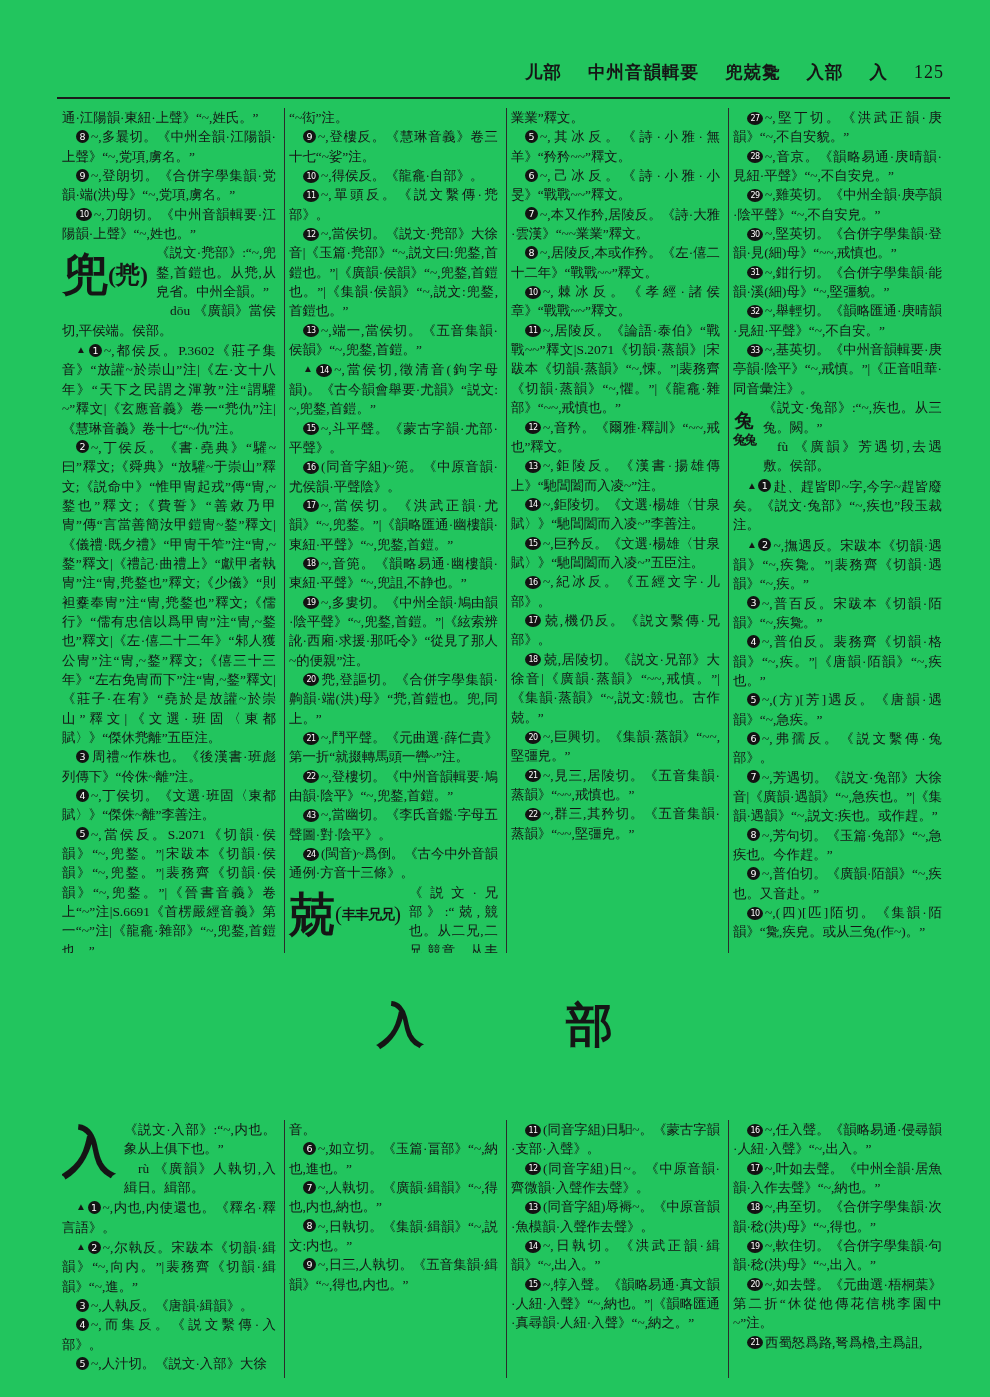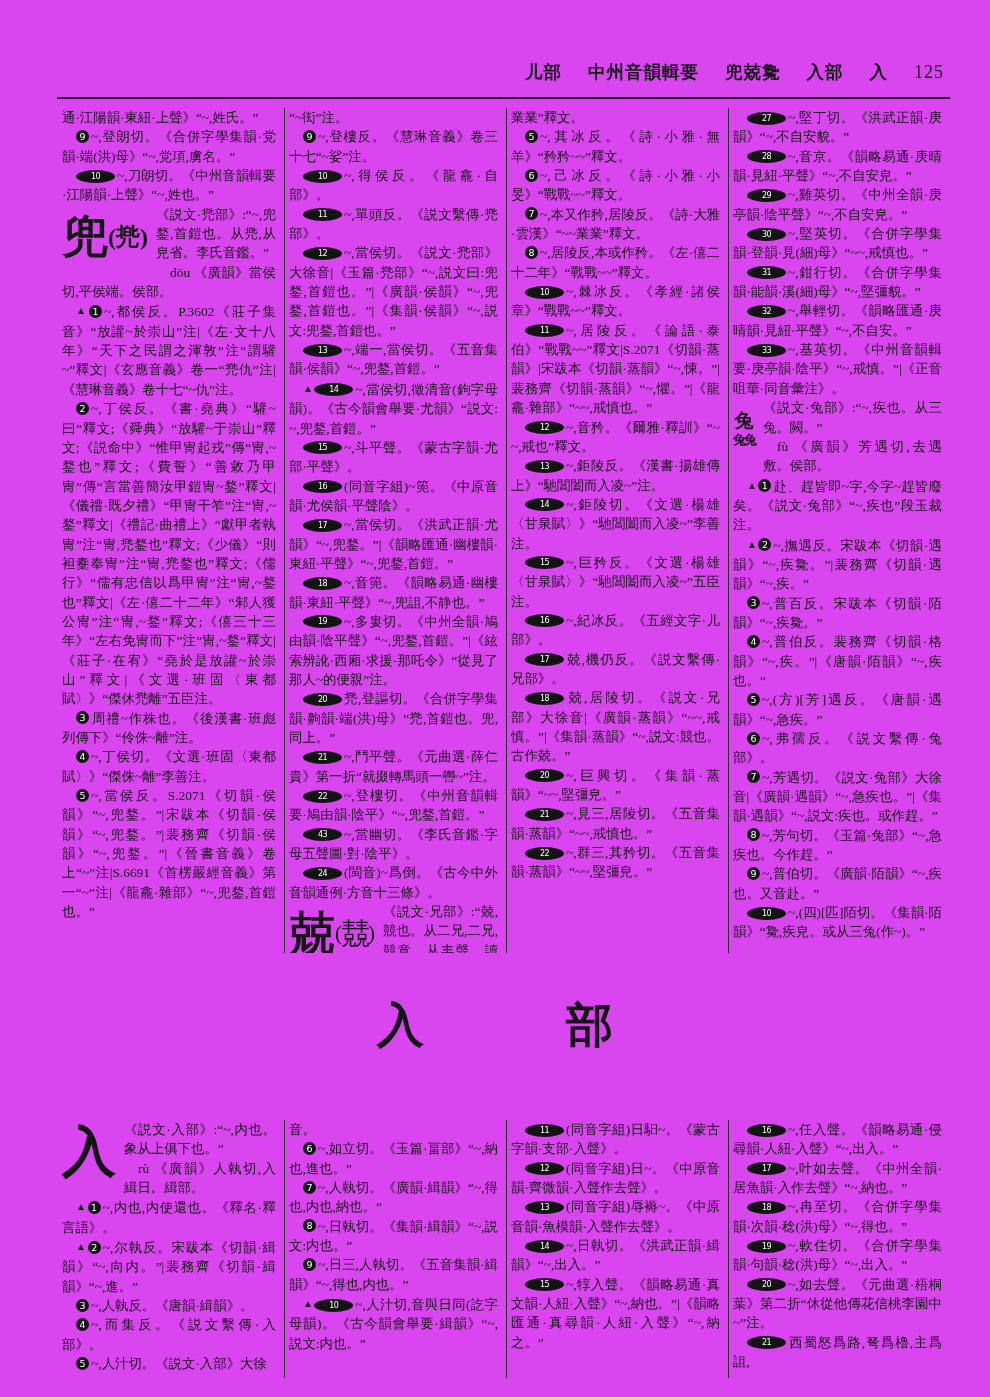--- a/index.html
+++ b/index.html
@@ -1,44 +1,44 @@
 <!DOCTYPE html>
 <html><head>
 <meta charset="utf-8">
 <style>
   html,body{margin:0;padding:0;background:#f4f3ef;}
-  .page{position:relative;width:990px;height:1397px;margin:0 auto;background:#d946ef;
+  .page{position:relative;width:990px;height:1397px;margin:0 auto;background:#22c55e;
         font-family:"Liberation Serif","DejaVu Serif",serif;color:#151515;text-decoration:underline;}
   
   #pghead{position:absolute;top:60px;right:46px;display:flex;gap:26px;align-items:baseline;
           font-size:17.5px;font-weight:bold;letter-spacing:1px;}
   #pgnum{font-family:"Liberation Serif","DejaVu Serif",serif;font-weight:normal;font-size:18px;}
   #rule{position:absolute;top:97px;left:57px;width:893px;height:2px;background:#1b1b1b;}
   
   .cols{position:absolute;left:62px;display:flex;}
   #topsec{top:108px;height:845px;justify-content:center;}
   #botsec{top:1120px;height:258px;}
   .col{width:222px;box-sizing:border-box;height:100%;overflow:hidden;
        padding-right:8px;font-size:13.4px;line-height:19.35px;text-align:justify;
        word-break:break-all;}
   .col+.col{border-left:1px solid #2b2b2b;padding-left:4px;}
   .entry{margin:0;padding:0;text-indent:1.05em;}
   .cont{text-indent:0;}
   .num{display:inline-block;width:13px;height:13px;line-height:13.5px;border-radius:50%;
        background:#131313;color:#fff;text-align:center;font-size:9.5px;text-indent:0;
        font-family:"DejaVu Sans","Liberation Sans",sans-serif;vertical-align:1.5px;margin-right:2px;}
-  .num2{width:39px;font-size:8px;letter-spacing:-0.5px;}
+  .num2{width:16px;font-size:8px;letter-spacing:-0.5px;}
   .tri{font-size:10px;vertical-align:2px;margin-right:1px;}
   
   .hw{float:left;height:58px;margin:3px 8px 0 0;display:flex;align-items:center;}
   .hw-main{font-size:46px;font-weight:bold;line-height:1;}
   .hw-xl{font-size:54px;}
   .hw-var{font-size:24px;font-weight:bold;line-height:1;}
   .hw-paren{font-size:21px;}
-  .jing{display:inline-flex;flex-direction:column;font-weight:bold;font-size:14px;}
+  .jing{display:inline-flex;flex-direction:row;font-weight:bold;font-size:14px;}
   .j-row{display:block;line-height:14px;letter-spacing:-1px;}
   .rabbits{display:flex;flex-direction:column;align-items:center;font-weight:bold;}
   .r-top{font-size:19px;line-height:18px;}
   .r-bot{font-size:13px;line-height:19px;letter-spacing:-2px;}
   
   #rubu{position:absolute;top:994px;left:0;width:990px;display:flex;justify-content:center;
         gap:142px;font-size:47px;font-weight:bold;}
 </style>
 </head>
 <body>
@@ -51,27 +51,28 @@
     <span>兜兢毚</span>
     <span>入部</span>
     <span>入</span>
     <span id="pgnum">125</span>
   </div>
   <div id="rule"></div>
 
   <div id="topsec" class="cols">
     <div class="col">
         <p class="entry cont">通·江陽韻·東紐·上聲》“~,姓氏。”</p>
+        <p class="entry"><span class="num">8</span>~,多曩切。《中州全韻·江陽韻·上聲》“~,党項,虜名。”</p>
         <p class="entry"><span class="num">9</span>~,登朗切。《合併字學集韻·党韻·端(洪)母》“~,党項,虜名。”</p>
         <p class="entry"><span class="num num2">10</span>~,刀朗切。《中州音韻輯要·江陽韻·上聲》“~,姓也。”</p>
         <div class="hw">
           <span class="hw-main">兜</span>
           <span class="hw-var">(兠)</span>
         </div>
-        <p class="entry cont">《説文·兠部》:“~,兜鍪,首鎧也。从兠,从皃省。李氏音鑑。”</p>
+        <p class="entry cont">《説文·兠部》:“~,兜鍪,首鎧也。从兠,从皃省。中州全韻。”</p>
         <p class="entry">dōu 《廣韻》當侯切,平侯端。侯部。</p>
         <p class="entry"><span class="tri">▲</span><span class="num">1</span>~,都侯反。P.3602《莊子集音》“放讙~於崇山”注|《左·文十八年》“天下之民謂之渾敦”注“謂驩~”釋文|《玄應音義》卷一“兠仇”注|《慧琳音義》卷十七“~仇”注。</p>
         <p class="entry"><span class="num">2</span>~,丁侯反。《書·堯典》“驩~曰”釋文;《舜典》“放驩~于崇山”釋文;《説命中》“惟甲冑起戎”傳“冑,~鍪也”釋文;《費誓》“善敹乃甲冑”傳“言當善簡汝甲鎧冑~鍪”釋文|《儀禮·既夕禮》“甲冑干笮”注“冑,~鍪”釋文|《禮記·曲禮上》“獻甲者執冑”注“冑,兠鍪也”釋文;《少儀》“則袒櫜奉冑”注“冑,兠鍪也”釋文;《儒行》“儒有忠信以爲甲冑”注“冑,~鍪也”釋文|《左·僖二十二年》“邾人獲公冑”注“冑,~鍪”釋文;《僖三十三年》“左右免冑而下”注“冑,~鍪”釋文|《莊子·在宥》“堯於是放讙~於崇山”釋文|《文選·班固〈東都賦〉》“傑休兠離”五臣注。</p>
         <p class="entry"><span class="num">3</span>周禮~作株也。《後漢書·班彪列傳下》“伶侏~離”注。</p>
         <p class="entry"><span class="num">4</span>~,丁侯切。《文選·班固〈東都賦〉》“傑侏~離”李善注。</p>
         <p class="entry"><span class="num">5</span>~,當侯反。S.2071《切韻·侯韻》“~,兜鍪。”|宋跋本《切韻·侯韻》“~,兜鍪。”|裴務齊《切韻·侯韻》“~,兜鍪。”|《晉書音義》卷上“~”注|S.6691《首楞嚴經音義》第一“~”注|《龍龕·雜部》“~,兜鍪,首鎧也。”</p>
       </div>
     <div class="col">
         <p class="entry cont">“~衒”注。</p>
         <p class="entry"><span class="num">9</span>~,登樓反。《慧琳音義》卷三十七“~娑”注。</p>
@@ -166,21 +167,20 @@
         <p class="entry"><span class="num">3</span>~,人執反。《唐韻·緝韻》。</p>
         <p class="entry"><span class="num">4</span>~,而集反。《説文繫傳·入部》。</p>
         <p class="entry"><span class="num">5</span>~,人汁切。《説文·入部》大徐</p>
       </div>
     <div class="col">
         <p class="entry cont">音。</p>
         <p class="entry"><span class="num">6</span>~,如立切。《玉篇·畐部》“~,納也,進也。”</p>
         <p class="entry"><span class="num">7</span>~,人執切。《廣韻·緝韻》“~,得也,内也,納也。”</p>
         <p class="entry"><span class="num">8</span>~,日執切。《集韻·緝韻》“~,説文:内也。”</p>
         <p class="entry"><span class="num">9</span>~,日三,人執切。《五音集韻·緝韻》“~,得也,内也。”</p>
-        <p class="entry"><span class="tri">▲</span><span class="num num2">10</span>~,人汁切,音與日同(訖字母韻)。《古今韻會舉要·緝韻》“~,説文:内也。”</p>
       </div>
     <div class="col">
         <p class="entry"><span class="num num2">11</span>(同音字組)日馹~。《蒙古字韻·支部·入聲》。</p>
         <p class="entry"><span class="num num2">12</span>(同音字組)日~。《中原音韻·齊微韻·入聲作去聲》。</p>
         <p class="entry"><span class="num num2">13</span>(同音字組)辱褥~。《中原音韻·魚模韻·入聲作去聲》。</p>
         <p class="entry"><span class="num num2">14</span>~,日執切。《洪武正韻·緝韻》“~,出入。”</p>
         <p class="entry"><span class="num num2">15</span>~,犉入聲。《韻略易通·真文韻·人紐·入聲》“~,納也。”|《韻略匯通·真尋韻·人紐·入聲》“~,納之。”</p>
       </div>
     <div class="col">
         <p class="entry"><span class="num num2">16</span>~,任入聲。《韻略易通·侵尋韻·人紐·入聲》“~,出入。”</p>

